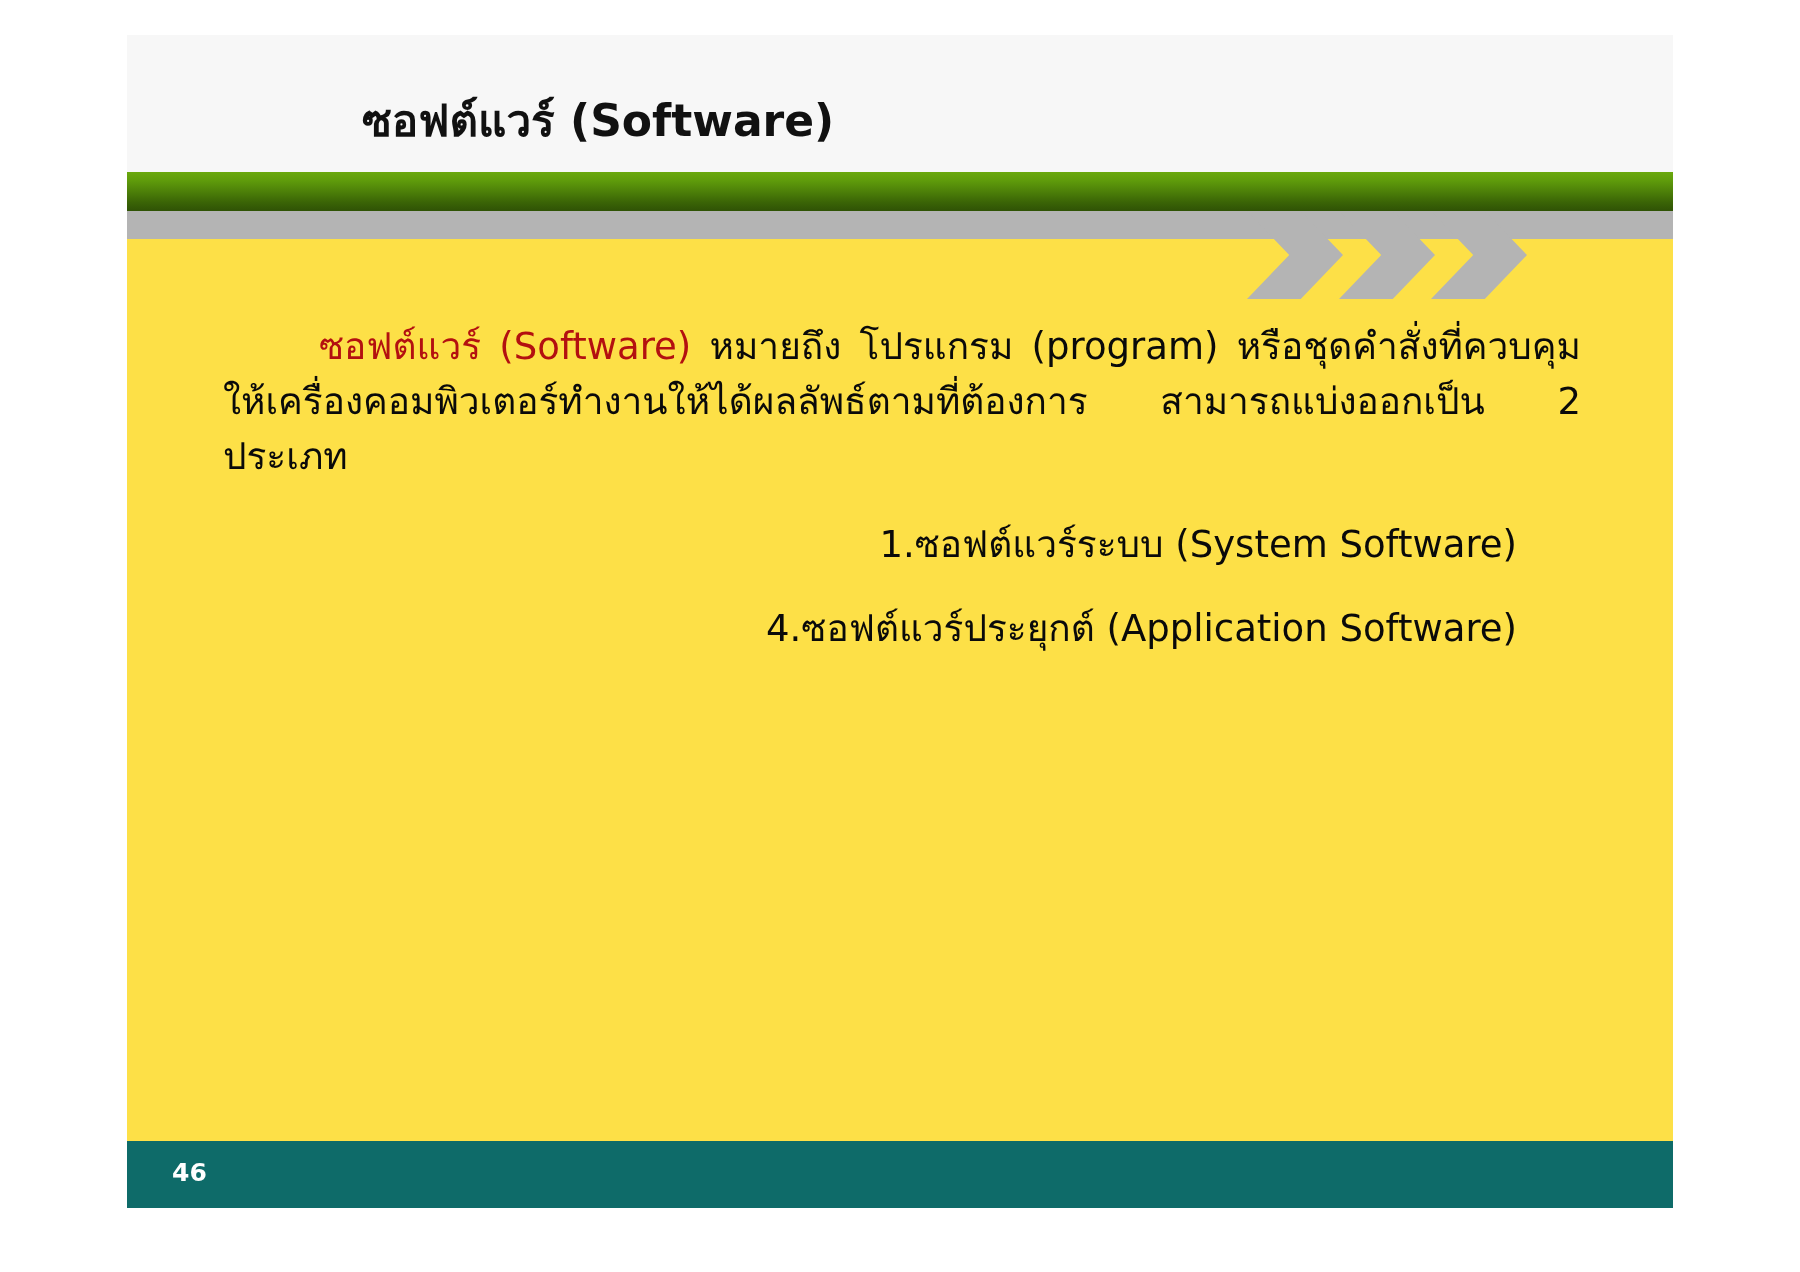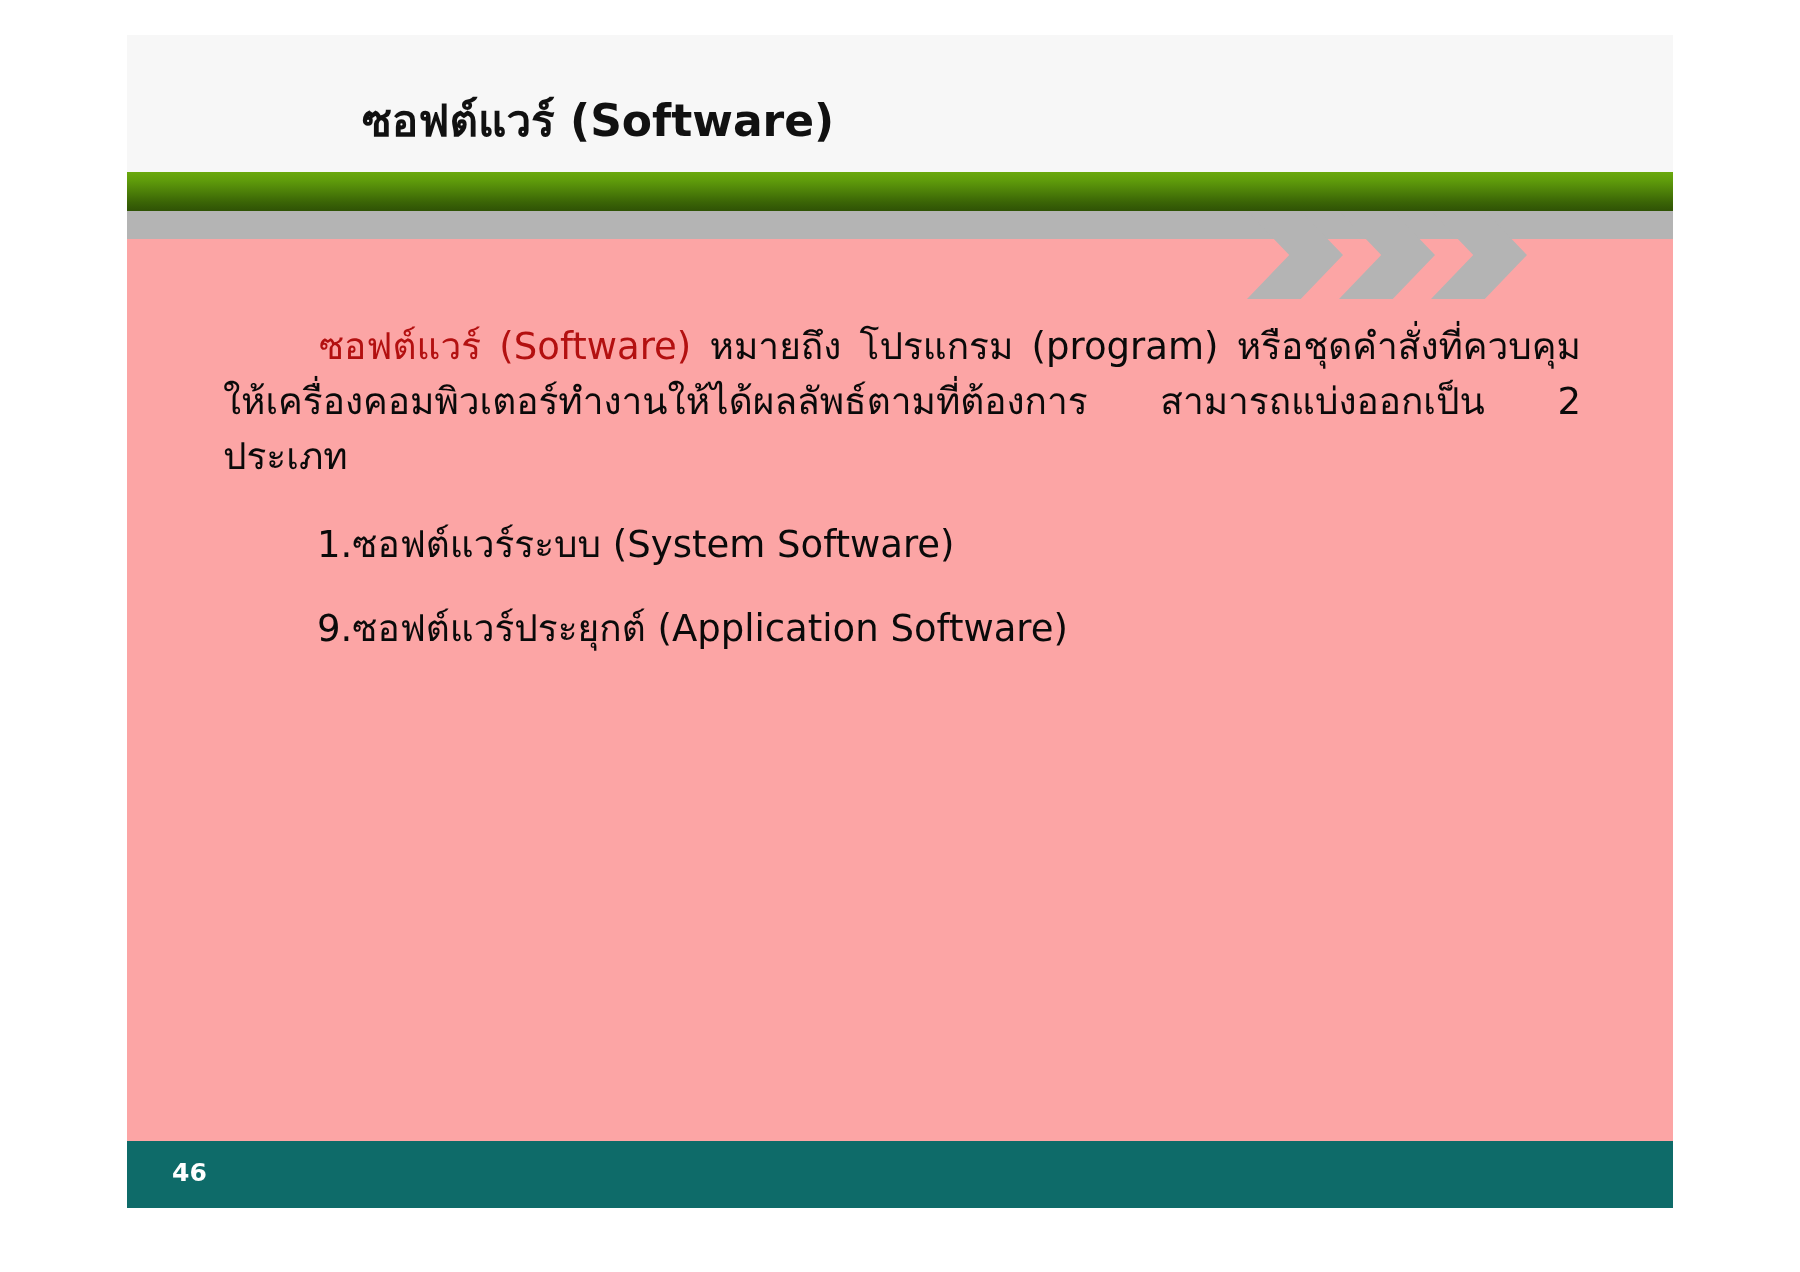--- a/index.html
+++ b/index.html
@@ -14,21 +14,21 @@
     overflow: hidden;
   }
 
   
   .slide {
     position: absolute;
     left: 127px;
     top: 35px;
     width: 1546px;
     height: 1173px;
-    background: #fca5a5;
+    background: #fde047;
     overflow: hidden;
   }
 
   
   .title-band {
     position: absolute;
     left: 0;
     top: 0;
     width: 100%;
     height: 137px;
@@ -102,20 +102,21 @@
     color: #b31010;
   }
   .list-item {
     position: absolute;
     left: 190px;
     width: 1200px;
     font-size: 37px;
     line-height: 44px;
     color: #0a0a0a;
     white-space: nowrap;
+    text-align: right;
   }
   .li-1 { top: 224px; }
   .li-2 { top: 308px; }
 
   
   .footer-bar {
     position: absolute;
     left: 0;
     bottom: 0;
     width: 100%;
@@ -147,21 +148,21 @@
   <div class="chev chev-1"></div>
   <div class="chev chev-2"></div>
   <div class="chev chev-3"></div>
 
   <div class="body-area">
 
     <div class="para"><span class="hl">ซอฟต์แวร์  (Software)</span><span>  หมายถึง โปรแกรม (program)  หรือชุดคำสั่งที่ควบคุมให้เครื่องคอมพิวเตอร์ทำงานให้ได้ผลลัพธ์ตามที่ต้องการ สามารถแบ่งออกเป็น 2 ประเภท</span></div>
 
     <div class="list-item li-1">1.ซอฟต์แวร์ระบบ (System Software)</div>
 
-    <div class="list-item li-2">9.ซอฟต์แวร์ประยุกต์ (Application Software)</div>
+    <div class="list-item li-2">4.ซอฟต์แวร์ประยุกต์ (Application Software)</div>
 
   </div>
 
   <div class="footer-bar">
     <div class="page-num">46</div>
   </div>
 
 </div>
 
 </body></html>

